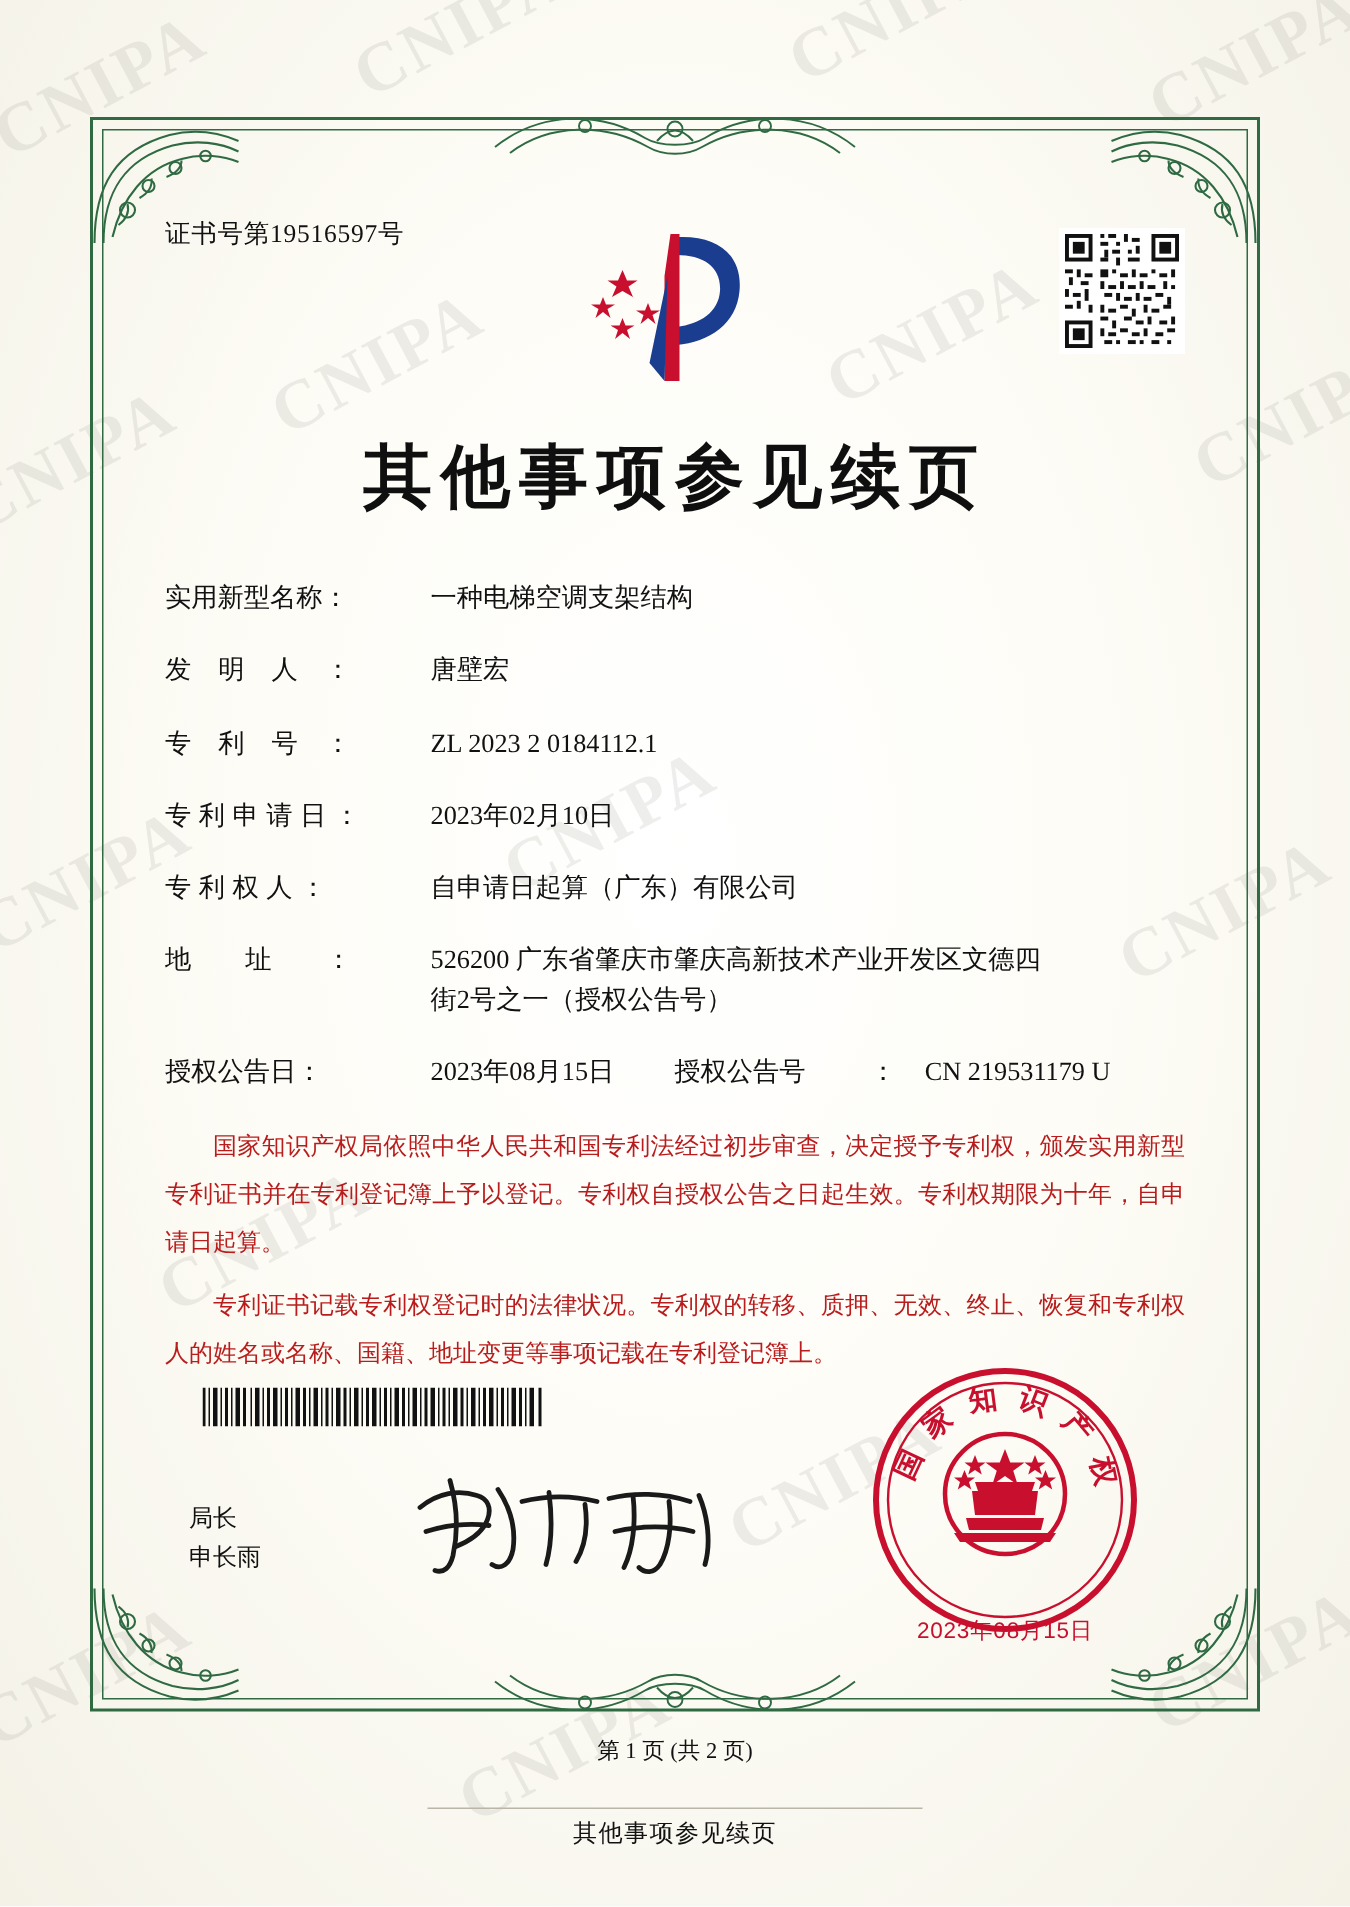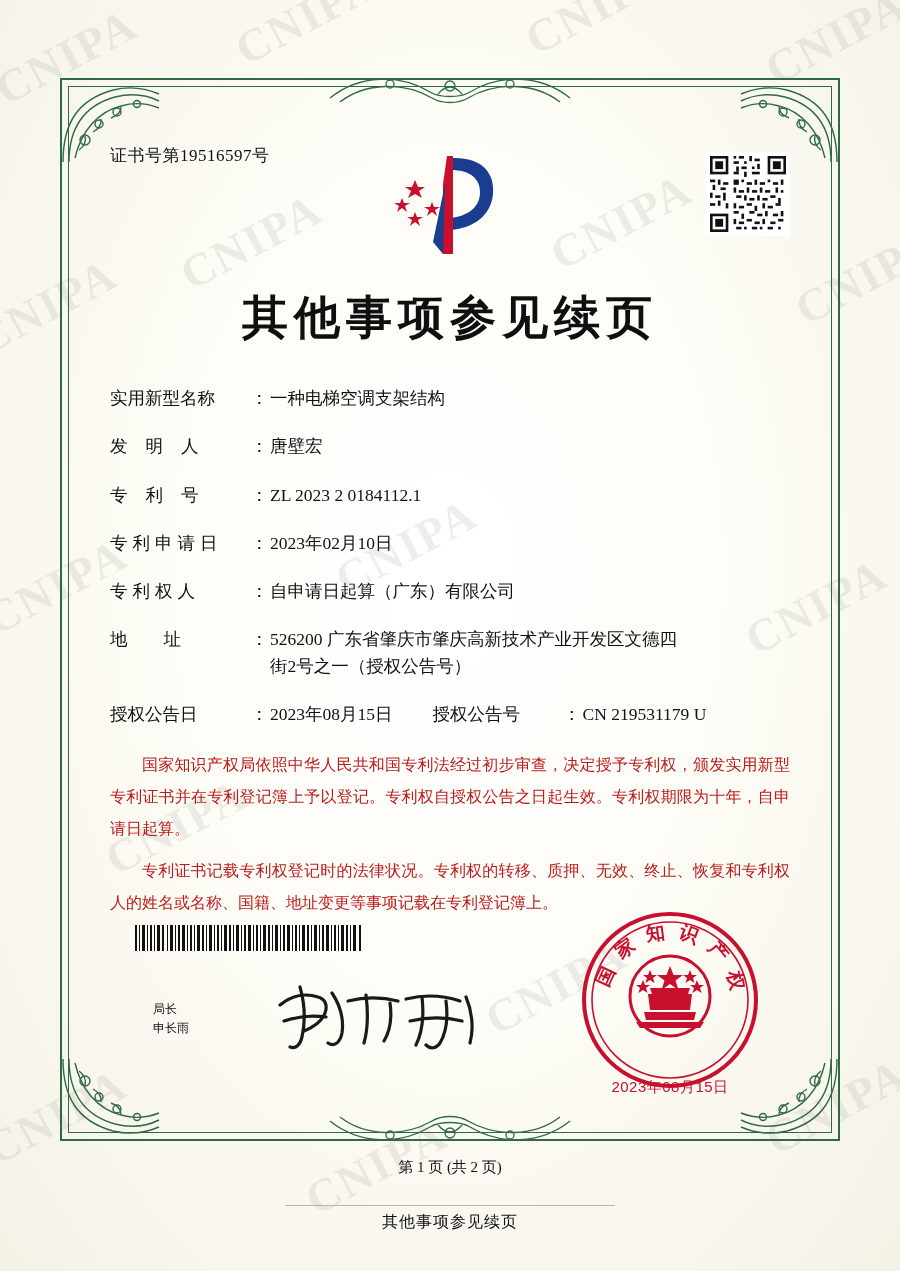--- a/index.html
+++ b/index.html
@@ -134,29 +134,30 @@
     align-items: flex-start;
     font-size: 17.5px;
     color: #111;
     margin-bottom: 22px;
     line-height: 1.5;
   }
   .field-label {
     width: 160px;
     flex: 0 0 160px;
     display: flex;
-    justify-content: space-between;
+    justify-content: flex-start;
     white-space: nowrap;
   }
   .field-label span { display: inline-block; }
   .field-colon {
     margin: 0 2px 0 0;
   }
   .field-value {
     flex: 1;
+    margin-left: 17px;
   }
   .field-row.two-col .field-value { flex: 0 0 auto; }
   .field-row.two-col .second-label {
     margin-left: 40px;
     width: 150px;
     flex: 0 0 150px;
     display: flex;
     justify-content: space-between;
     white-space: nowrap;
   }
@@ -177,23 +178,23 @@
   .barcode {
     position: absolute;
     left: 135px;
     top: 925px;
     width: 230px;
     height: 26px;
   }
   
   .sig-block {
     position: absolute;
-    left: 153px;
+    left: 126px;
     top: 1000px;
-    font-size: 12px;
+    font-size: 16px;
     line-height: 1.6;
     color: #111;
   }
   .signature-img {
     position: absolute;
     left: 270px;
     top: 975px;
     width: 215px;
     height: 80px;
   }

